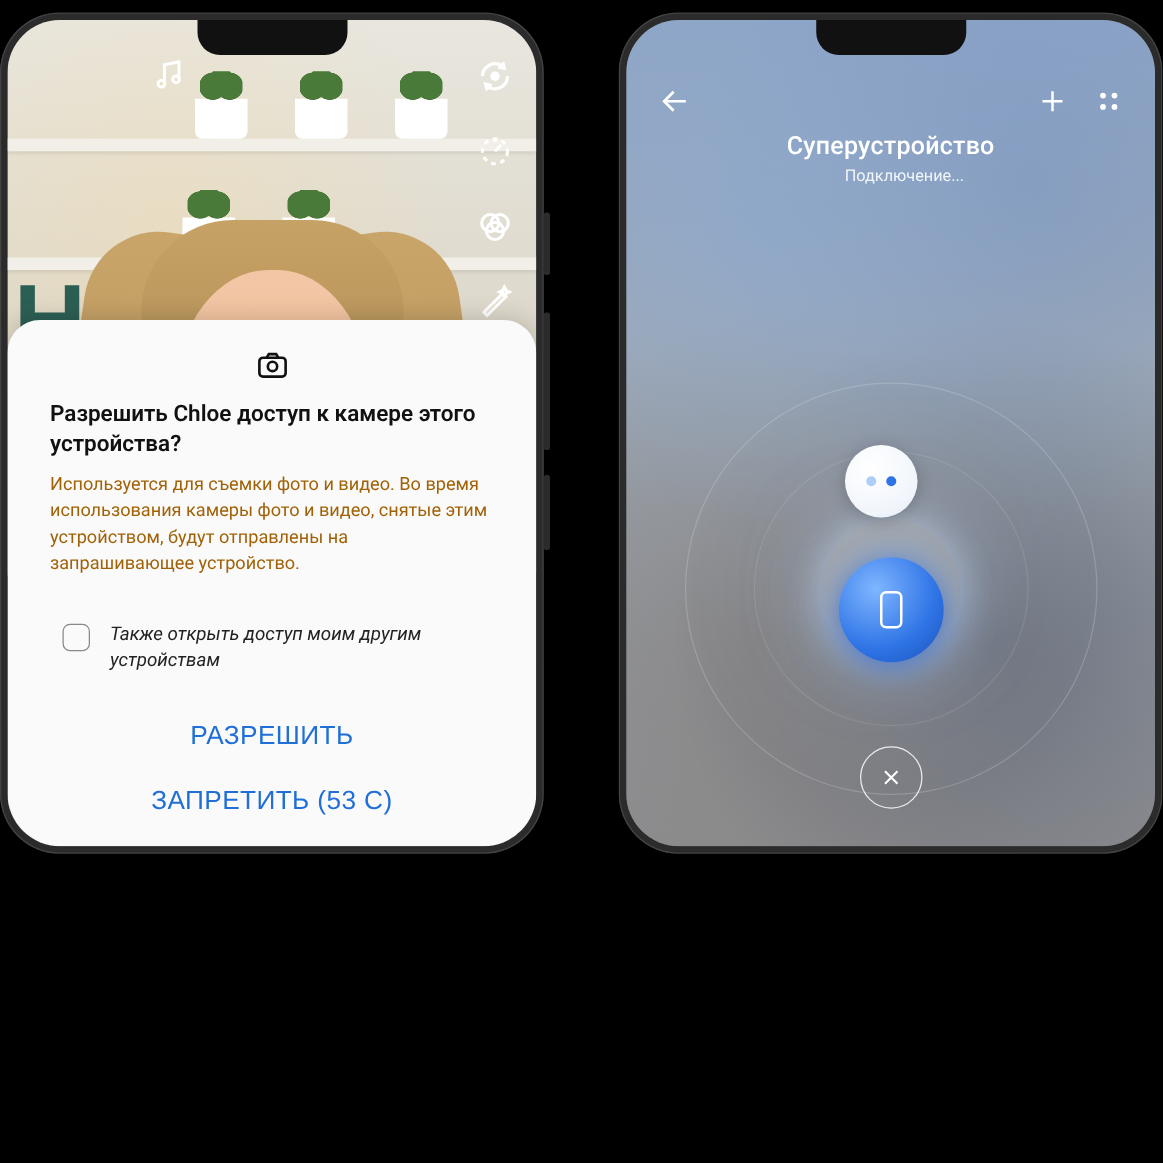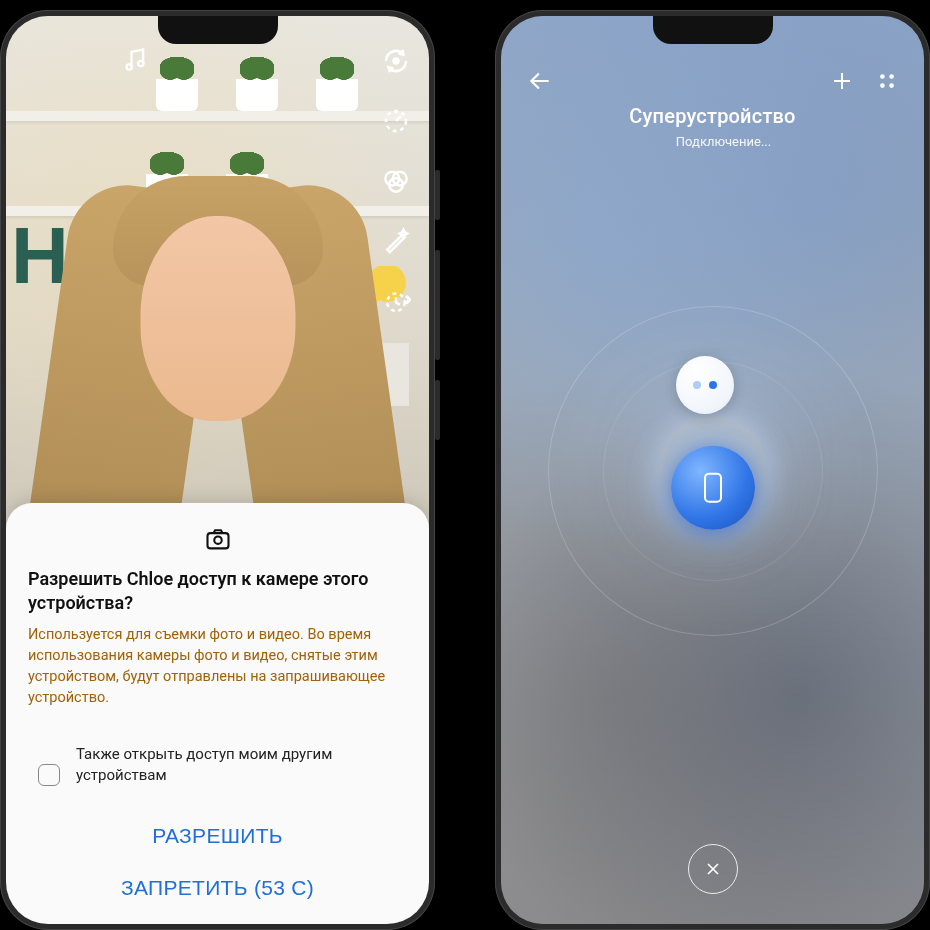--- a/index.html
+++ b/index.html
@@ -11,21 +11,21 @@
     display: flex;
     gap: 60px;
     padding: 10px 0 0 0;
     overflow: hidden;
   }
 
   
   .phone {
     position: relative;
     width: 435px;
-    height: 920px;
+    height: 673px;
     border-radius: 48px;
     background: #2b2b2b;
     padding: 6px;
     box-shadow: inset 0 0 0 1px #444;
   }
   .phone-inner {
     width: 100%;
     height: 100%;
     border-radius: 42px;
     overflow: hidden;
@@ -112,27 +112,27 @@
     position:absolute; top:30px; right:18px; display:flex; flex-direction:column; gap:26px; align-items:center; z-index:20;
   }
   .top-left-icon {
     position:absolute; top:30px; left:115px; z-index:20;
   }
   .ic { stroke:#fff; fill:none; stroke-width:2; }
 
   
   .sheet {
     position:absolute; left:0; right:0; bottom:0; background:#fafafa;
-    border-radius:26px 26px 0 0; padding:22px 22px 10px; z-index:30;
+    border-radius:26px 26px 0 0; padding:22px 34px 10px; z-index:30;
     box-shadow: 0 -2px 18px rgba(0,0,0,.15);
   }
   .sheet-icon { display:flex; justify-content:center; margin-bottom:14px; }
   .sheet h2 { font-size:18px; font-weight:600; color:#111; margin-bottom:10px; line-height:1.3; }
   .sheet p { font-size:14.5px; color:#a16207; line-height:1.45; margin-bottom:36px; }
-  .check-row { display:flex; gap:16px; align-items:flex-end; margin:0 4px 24px 10px; }
+  .check-row { display:flex; gap:16px; align-items:flex-start; margin:0 4px 24px 10px;font-style:italic; }
   .checkbox { width:22px; height:22px; border:1.5px solid #888; border-radius:6px; flex:none; margin-top:2px; }
   .check-label { font-size:15px; color:#222; line-height:1.4; }
   .sheet-btn { display:block; width:100%; text-align:center; font-size:21px; font-weight:500; color:#1f6fd6; padding:14px 0; background:none; border:none; letter-spacing:.3px; }
 
   
   .blur-bg {
     position:absolute; inset:0;
     background:
       radial-gradient(circle at 25% 25%, rgba(140,170,210,.55), transparent 40%),
       radial-gradient(circle at 75% 20%, rgba(120,150,195,.55), transparent 42%),

